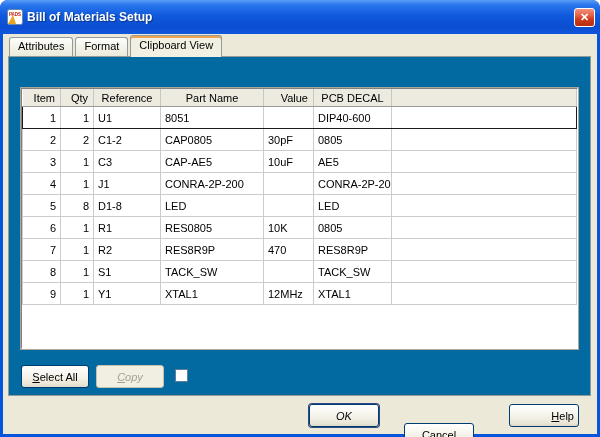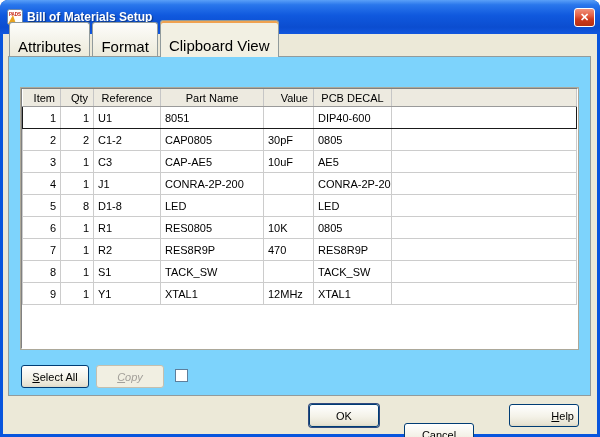--- a/index.html
+++ b/index.html
@@ -13,48 +13,48 @@
     display:flex;align-items:center;padding:0 5px;box-sizing:border-box;}
   .app-icon{width:16px;height:16px;margin:0 4px 0 2px;flex:0 0 auto;}
   .title{color:#fff;font-weight:bold;font-size:12px;text-shadow:1px 1px 1px #0A3580;flex:1;
     white-space:nowrap;overflow:hidden;}
   .close-btn{width:21px;height:19px;border:1px solid #FFF;border-radius:3px;box-sizing:border-box;
     background:linear-gradient(to bottom,#F0927C 0%,#E35E43 40%,#CE3A1D 60%,#B52F12 100%);
     color:#fff;font-size:11px;font-weight:bold;line-height:16px;text-align:center;
     padding:0;cursor:pointer;flex:0 0 auto;}
   
   .tabs{position:absolute;left:9px;top:35px;height:21px;display:flex;align-items:flex-end;z-index:3;}
-  .tab{font-size:15px;padding:17px 8px 3px;border:1px solid #919B9C;border-bottom:none;
+  .tab{font-size:11px;padding:2px 8px 3px;border:1px solid #919B9C;border-bottom:none;
     border-radius:3px 3px 0 0;background:linear-gradient(#FDFDFB,#ECEADA);
     height:13px;line-height:13px;margin-right:2px;cursor:pointer;}
   .tab.active{background:#F2F0E3;height:16px;line-height:15px;margin-bottom:-1px;z-index:4;
     box-shadow:inset 0 2px 0 #F0A24F;}
   
-  .panel{position:absolute;left:8px;right:9px;top:56px;height:340px;background:#7dd3fc;
+  .panel{position:absolute;left:8px;right:9px;top:56px;height:340px;background:#0369a1;
     border:1px solid #919B9C;box-sizing:border-box;}
   
   .table-wrap{position:absolute;left:12px;right:12px;top:31px;height:259px;background:#fff;
     border-top:1px solid #808080;border-left:1px solid #808080;
     border-bottom:1px solid #FFF;border-right:1px solid #FFF;
     box-shadow:0 0 0 1px #ACA899;overflow:hidden;}
   table{border-collapse:collapse;table-layout:fixed;width:100%;font-size:11px;}
   th{height:17px;font-weight:normal;background:#EDEAE0;border-right:1px solid #C6C6C6;
     border-bottom:1px solid #9A9A9A;padding:0 5px;white-space:nowrap;overflow:hidden;}
   th.r{text-align:right;} th.l{text-align:center;}
   td{height:21px;border:1px solid #CCCCCC;padding:0 4px;white-space:nowrap;overflow:hidden;
     background:#fff;}
   td.r{text-align:right;}
   tr.sel td{border-top-color:#1a1a1a;border-bottom-color:#1a1a1a;}
   tr.sel td:first-child{border-left-color:#1a1a1a;}
   tr.sel td:last-child{border-right-color:#1a1a1a;}
   
   .btn{position:absolute;height:23px;font-size:11px;font-family:"Liberation Sans",sans-serif;
     border:1px solid #003C74;border-radius:3px;cursor:pointer;padding:4px;
     background:linear-gradient(to bottom,#FFFFFF 0%,#F4F2E8 55%,#E8E4D4 90%,#DDD8C6 100%);}
-  .btn.default{box-shadow:0 0 0 1px #30497E;}
+  .btn.default{box-shadow:0 0 0 1px #30497E;font-style:italic;}
   .btn.disabled{color:#A3A09A;border-color:#C4BFAF;background:#F1EFE2;cursor:default;box-shadow:none;}
   #select-all{left:12px;top:308px;width:68px;}
   #copy-btn{left:87px;top:308px;width:68px;font-style:italic;}
   .checkbox{position:absolute;left:166px;top:312px;width:13px;height:13px;background:#fff;
     border:1px solid #5E7E9B;box-sizing:border-box;cursor:pointer;}
   .checkbox-label{position:absolute;left:184px;top:313px;cursor:pointer;}
   #ok-btn{left:309px;top:404px;width:70px;}
   #cancel-btn{left:404px;top:404px;width:70px;margin-top:19px;}
   #help-btn{left:509px;top:404px;width:70px;text-align:right;}
   .footer-btn{position:absolute;}

